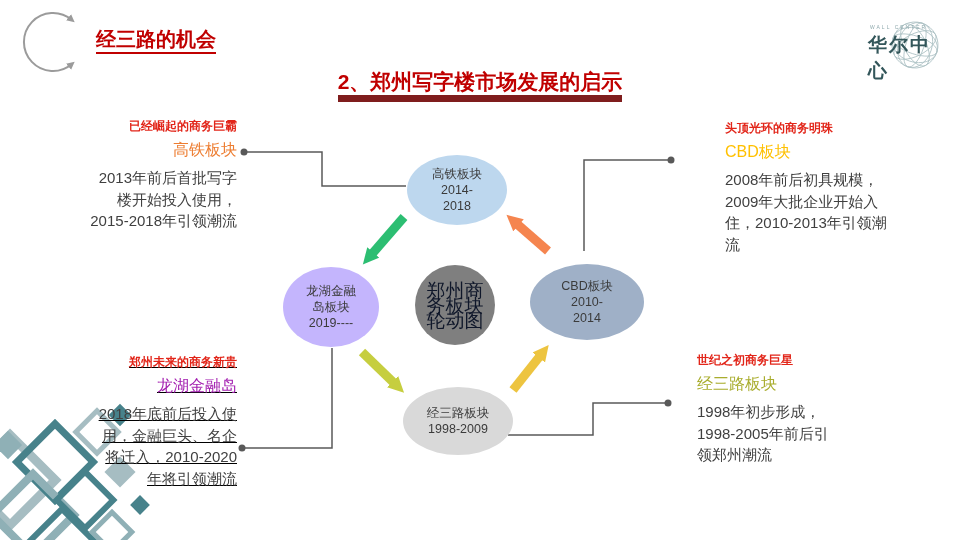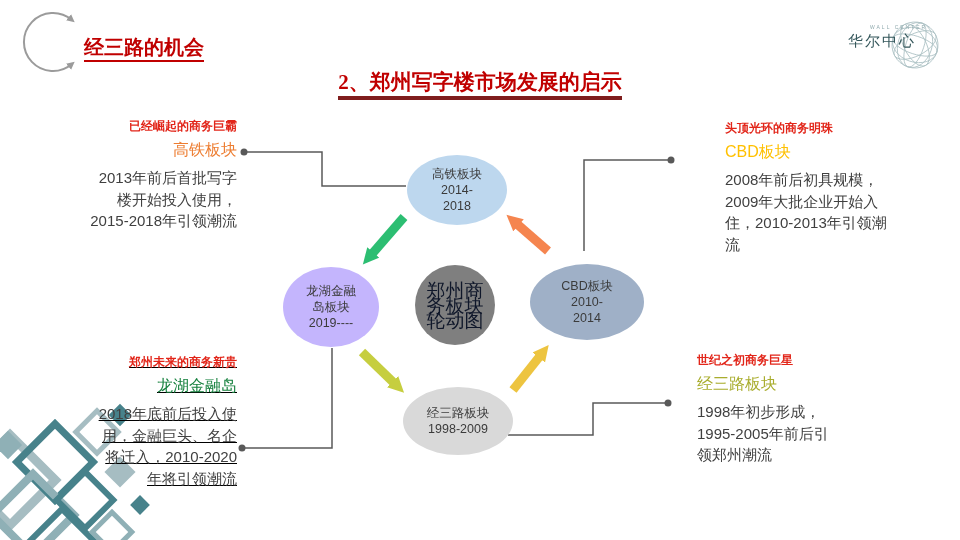--- a/index.html
+++ b/index.html
@@ -1,51 +1,51 @@
 <!DOCTYPE html>
 <html><head>
 <meta charset="utf-8">
 <style>
   html,body{margin:0;padding:0;background:#ffffff;}
   .slide{position:relative;width:960px;height:540px;background:#ffffff;overflow:hidden;
          font-family:"Liberation Sans",sans-serif;}
   .art{position:absolute;left:0;top:0;width:960px;height:540px;z-index:0;}
   .pre{white-space:pre-line;}
 
-  .section-title{position:absolute;left:84px;top:26px;z-index:2;
-    font-size:20px;font-weight:bold;color:#C00000;margin-top:8px;}
+  .section-title{position:absolute;left:96px;top:26px;z-index:2;
+    font-size:20px;font-weight:bold;color:#C00000;}
   .section-title span{border-bottom:2px solid #C00000;padding-bottom:2px;}
 
   .main-title{position:absolute;left:0;top:68px;width:960px;text-align:center;z-index:2;
     font-size:21px;font-weight:bold;color:#C00000;}
-  .main-title span{border-bottom:4px solid #7f1d1d;padding-bottom:2px;font-family:Liberation Serif, serif;}
+  .main-title span{border-bottom:7px solid #7f1d1d;padding-bottom:2px;}
 
   .diagram-title{position:absolute;left:0;top:112px;width:930px;text-align:center;z-index:2;
     font-size:16px;font-weight:bold;color:#2E74B5;}
 
   .logo{position:absolute;left:848px;top:24px;width:100px;z-index:2;text-align:left;color:#33565A;}
   .logo .tiny{font-size:5px;letter-spacing:2px;color:#8FA9AD;margin-left:22px;}
-  .logo .name{font-size:15px;font-weight:normal;letter-spacing:2px;margin-top:2px;}
+  .logo .name{font-size:19px;font-weight:bold;letter-spacing:2px;margin-top:2px;margin-left:20px;}
 
   .node{position:absolute;z-index:1;border-radius:50%;display:flex;align-items:center;
     justify-content:center;text-align:center;color:#3B3B3B;font-size:12.5px;line-height:16px;}
   .node-top{left:407px;top:155px;width:100px;height:70px;background:#BDD7EE;}
   .node-right{left:530px;top:264px;width:114px;height:76px;background:#9FB0C7;}
   .node-bottom{left:403px;top:387px;width:110px;height:68px;background:#D9D9D9;}
   .node-left{left:283px;top:267px;width:96px;height:80px;background:#c4b5fd;}
   .node-center{left:415px;top:265px;width:80px;height:80px;background:#7F7F7F;
     color:#0f172a;font-size:19px;line-height:15px;}
 
   .callout{position:absolute;z-index:2;}
   .co-header{font-size:12px;font-weight:bold;color:#E2261A;margin-bottom:5px;}
   .co-sub{font-size:16px;margin-bottom:6px;}
   .co-body{font-size:15px;line-height:21.5px;color:#404040;}
   .c-orange{color:#ED7D31;}
   .c-gold{color:#FFC000;}
-  .c-green{color:#15803d;}
+  .c-green{color:#a21caf;}
   .c-olive{color:#A9AD2E;}
   .tl{left:32px;top:118px;width:205px;text-align:right;}
   .tr{left:697px;top:120px;width:250px;text-align:left;margin-left:28px;}
   .bl{left:32px;top:354px;width:205px;text-align:right;text-decoration:underline;}
   .br{left:697px;top:352px;width:235px;text-align:left;}
 </style>
 </head>
 <body>
 
 <div class="slide">
@@ -180,17 +180,17 @@
     <div class="co-body pre">2018年底前后投入使
 用，金融巨头、名企
 将迁入，2010-2020
 年将引领潮流</div>
   </div>
 
   <div class="callout br">
     <div class="co-header">世纪之初商务巨星</div>
     <div class="co-sub c-olive">经三路板块</div>
     <div class="co-body pre">1998年初步形成，
-1995-2005年前后引
+1998-2005年前后引
 领郑州潮流</div>
   </div>
 
 </div>
 
 </body></html>

